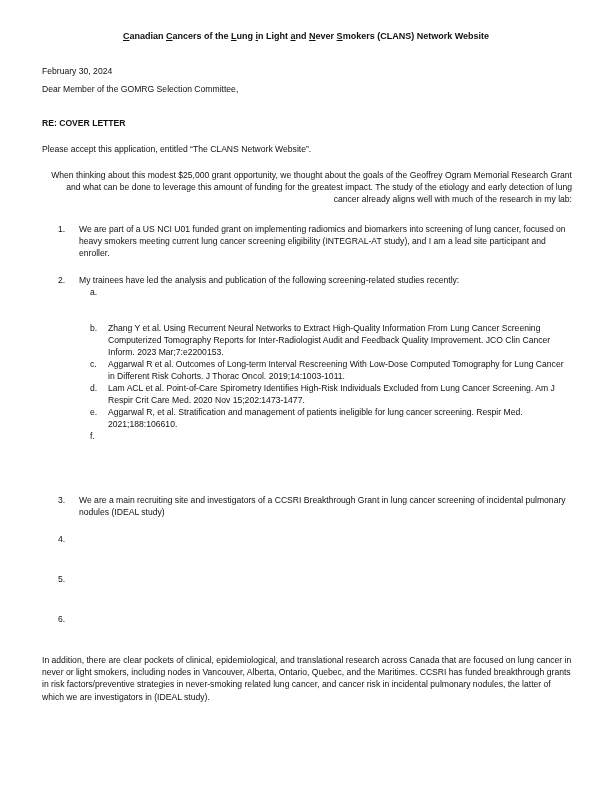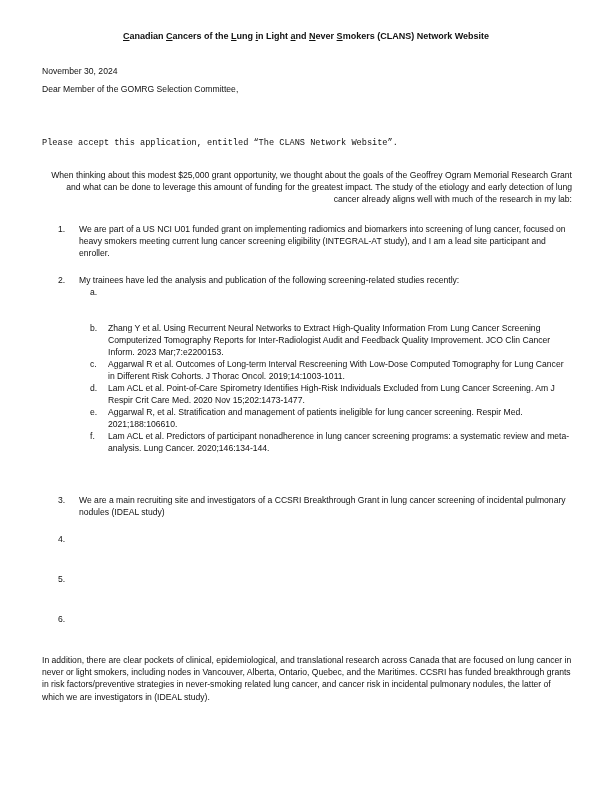--- a/index.html
+++ b/index.html
@@ -18,23 +18,24 @@
 </style>
 </head>
 <body>
 
 <div class="page">
 
   <div class="title">
     <u>C</u><span>anadian </span><u>C</u><span>ancers of the </span><u>L</u><span>ung </span><u>i</u><span>n Light </span><u>a</u><span>nd </span><u>N</u><span>ever </span><u>S</u><span>mokers (CLANS) Network Website</span>
   </div>
 
-  <div class="blk" style="top:65px;">November 30, 2024</div>
+  <div class="blk" style="top:65px;">February 30, 2024</div>
   <div class="blk" style="top:83px;">Dear Member of the GOMRG Selection Committee,</div>
-  <div class="blk" style="top:137px;font-family:Liberation Mono, monospace;">Please accept this application, entitled “The CLANS Network Website”.</div>
+  <div class="blk bold" style="top:117px;">RE: COVER LETTER</div>
+  <div class="blk" style="top:143px;">Please accept this application, entitled “The CLANS Network Website”.</div>
   <div class="blk" style="top:169px;text-align:right;">When thinking about this modest $25,000 grant opportunity, we thought about the goals of the Geoffrey Ogram Memorial Research Grant and what can be done to leverage this amount of funding for the greatest impact. The study of the etiology and early detection of lung cancer already aligns well with much of the research in my lab:</div>
 
   <div class="ol" style="top:223px;">
     <div class="li"><span class="num">1.</span><span>We are part of a US NCI U01 funded grant on implementing radiomics and biomarkers into screening of lung cancer, focused on heavy smokers meeting current lung cancer screening eligibility (INTEGRAL-AT study), and I am a lead site participant and enroller.</span></div>
   </div>
 
   <div class="ol" style="top:274px;">
     <div class="li"><span class="num">2.</span><span>My trainees have led the analysis and publication of the following screening-related studies recently:</span></div>
   </div>
   <div class="ol" style="top:286px;">
@@ -46,21 +47,21 @@
   <div class="ol" style="top:358px;">
     <div class="sub"><span class="let">c.</span><span>Aggarwal R et al. Outcomes of Long-term Interval Rescreening With Low-Dose Computed Tomography for Lung Cancer in Different Risk Cohorts. J Thorac Oncol. 2019;14:1003-1011.</span></div>
   </div>
   <div class="ol" style="top:382px;">
     <div class="sub"><span class="let">d.</span><span>Lam ACL et al. Point-of-Care Spirometry Identifies High-Risk Individuals Excluded from Lung Cancer Screening. Am J Respir Crit Care Med. 2020 Nov 15;202:1473-1477.</span></div>
   </div>
   <div class="ol" style="top:406px;">
     <div class="sub"><span class="let">e.</span><span>Aggarwal R, et al. Stratification and management of patients ineligible for lung cancer screening. Respir Med. 2021;188:106610.</span></div>
   </div>
   <div class="ol" style="top:430px;">
-    <div class="sub"><span class="let">f.</span><span>Lam ACL et al. Predictors of participant nonadherence in lung cancer screening programs: a systematic review and meta-analysis. Lung Cancer. 2020;146:134-144.</span></div>
+    <div class="sub"><span class="let">f.</span></div>
   </div>
 
   <div class="ol" style="top:494px;">
     <div class="li"><span class="num">3.</span><span>We are a main recruiting site and investigators of a CCSRI Breakthrough Grant in lung cancer screening of incidental pulmonary nodules (IDEAL study)</span></div>
   </div>
   <div class="ol" style="top:533px;">
     <div class="li"><span class="num">4.</span></div>
   </div>
   <div class="ol" style="top:573px;">
     <div class="li"><span class="num">5.</span></div>

